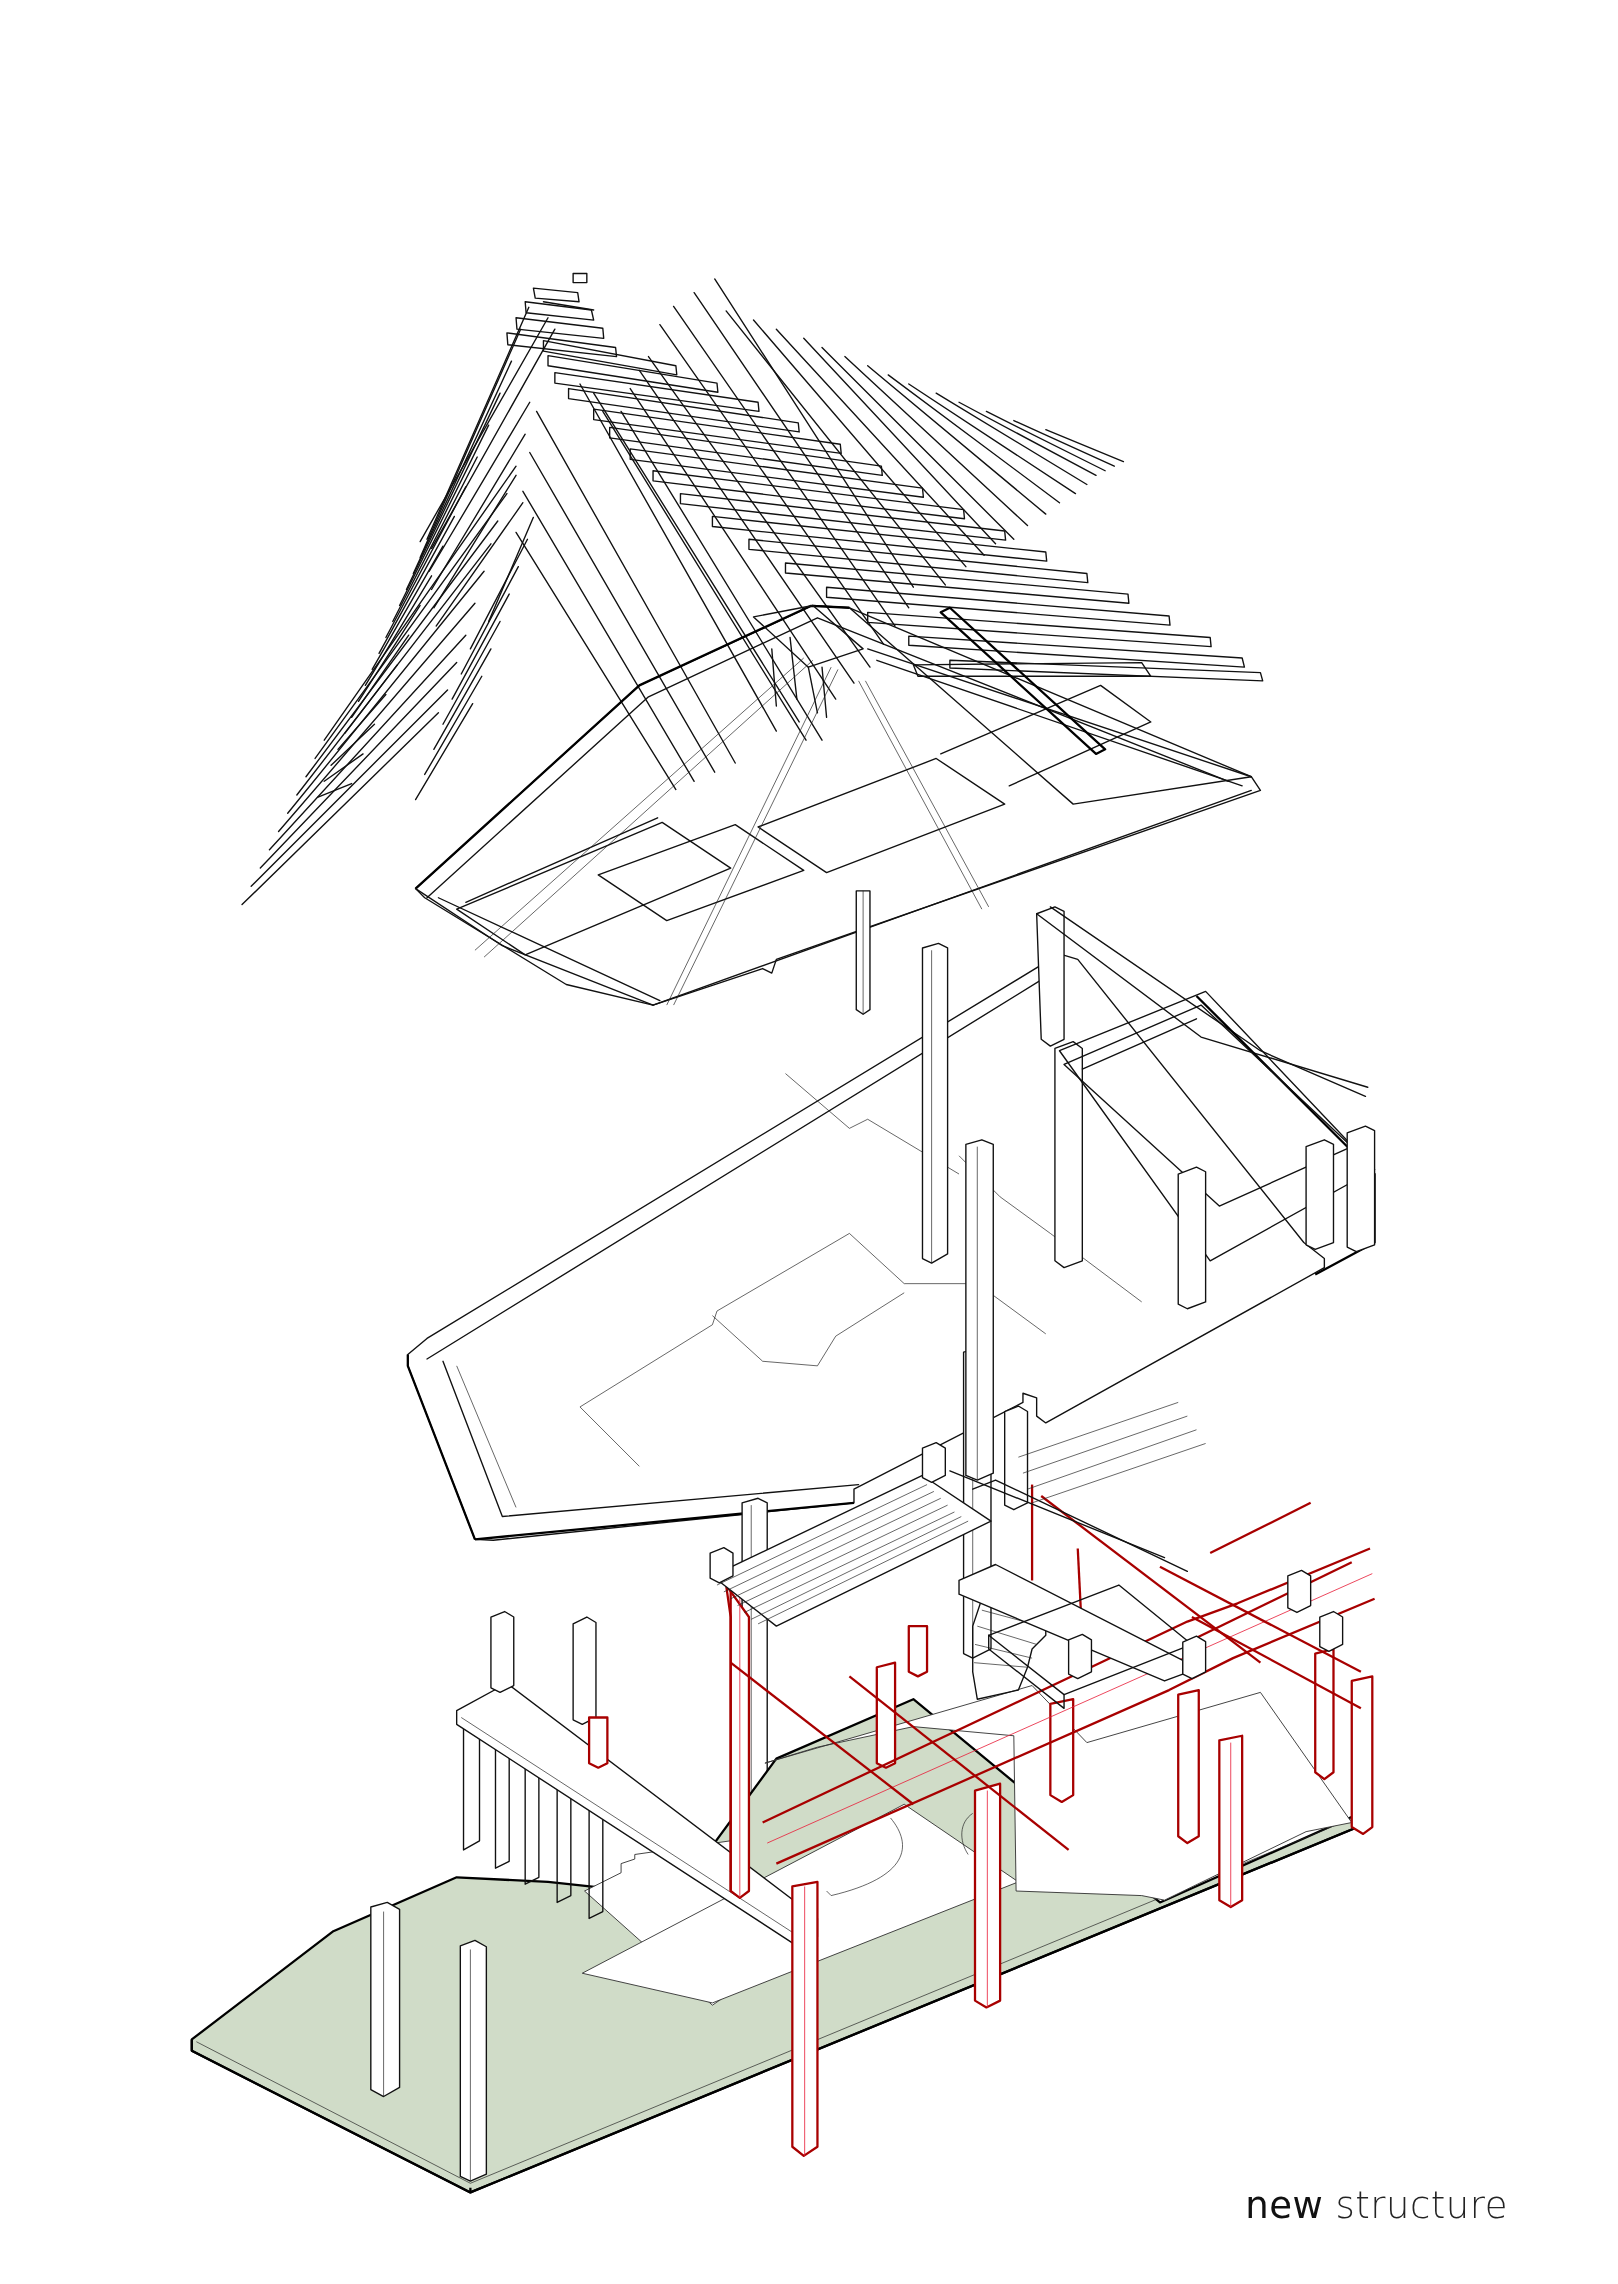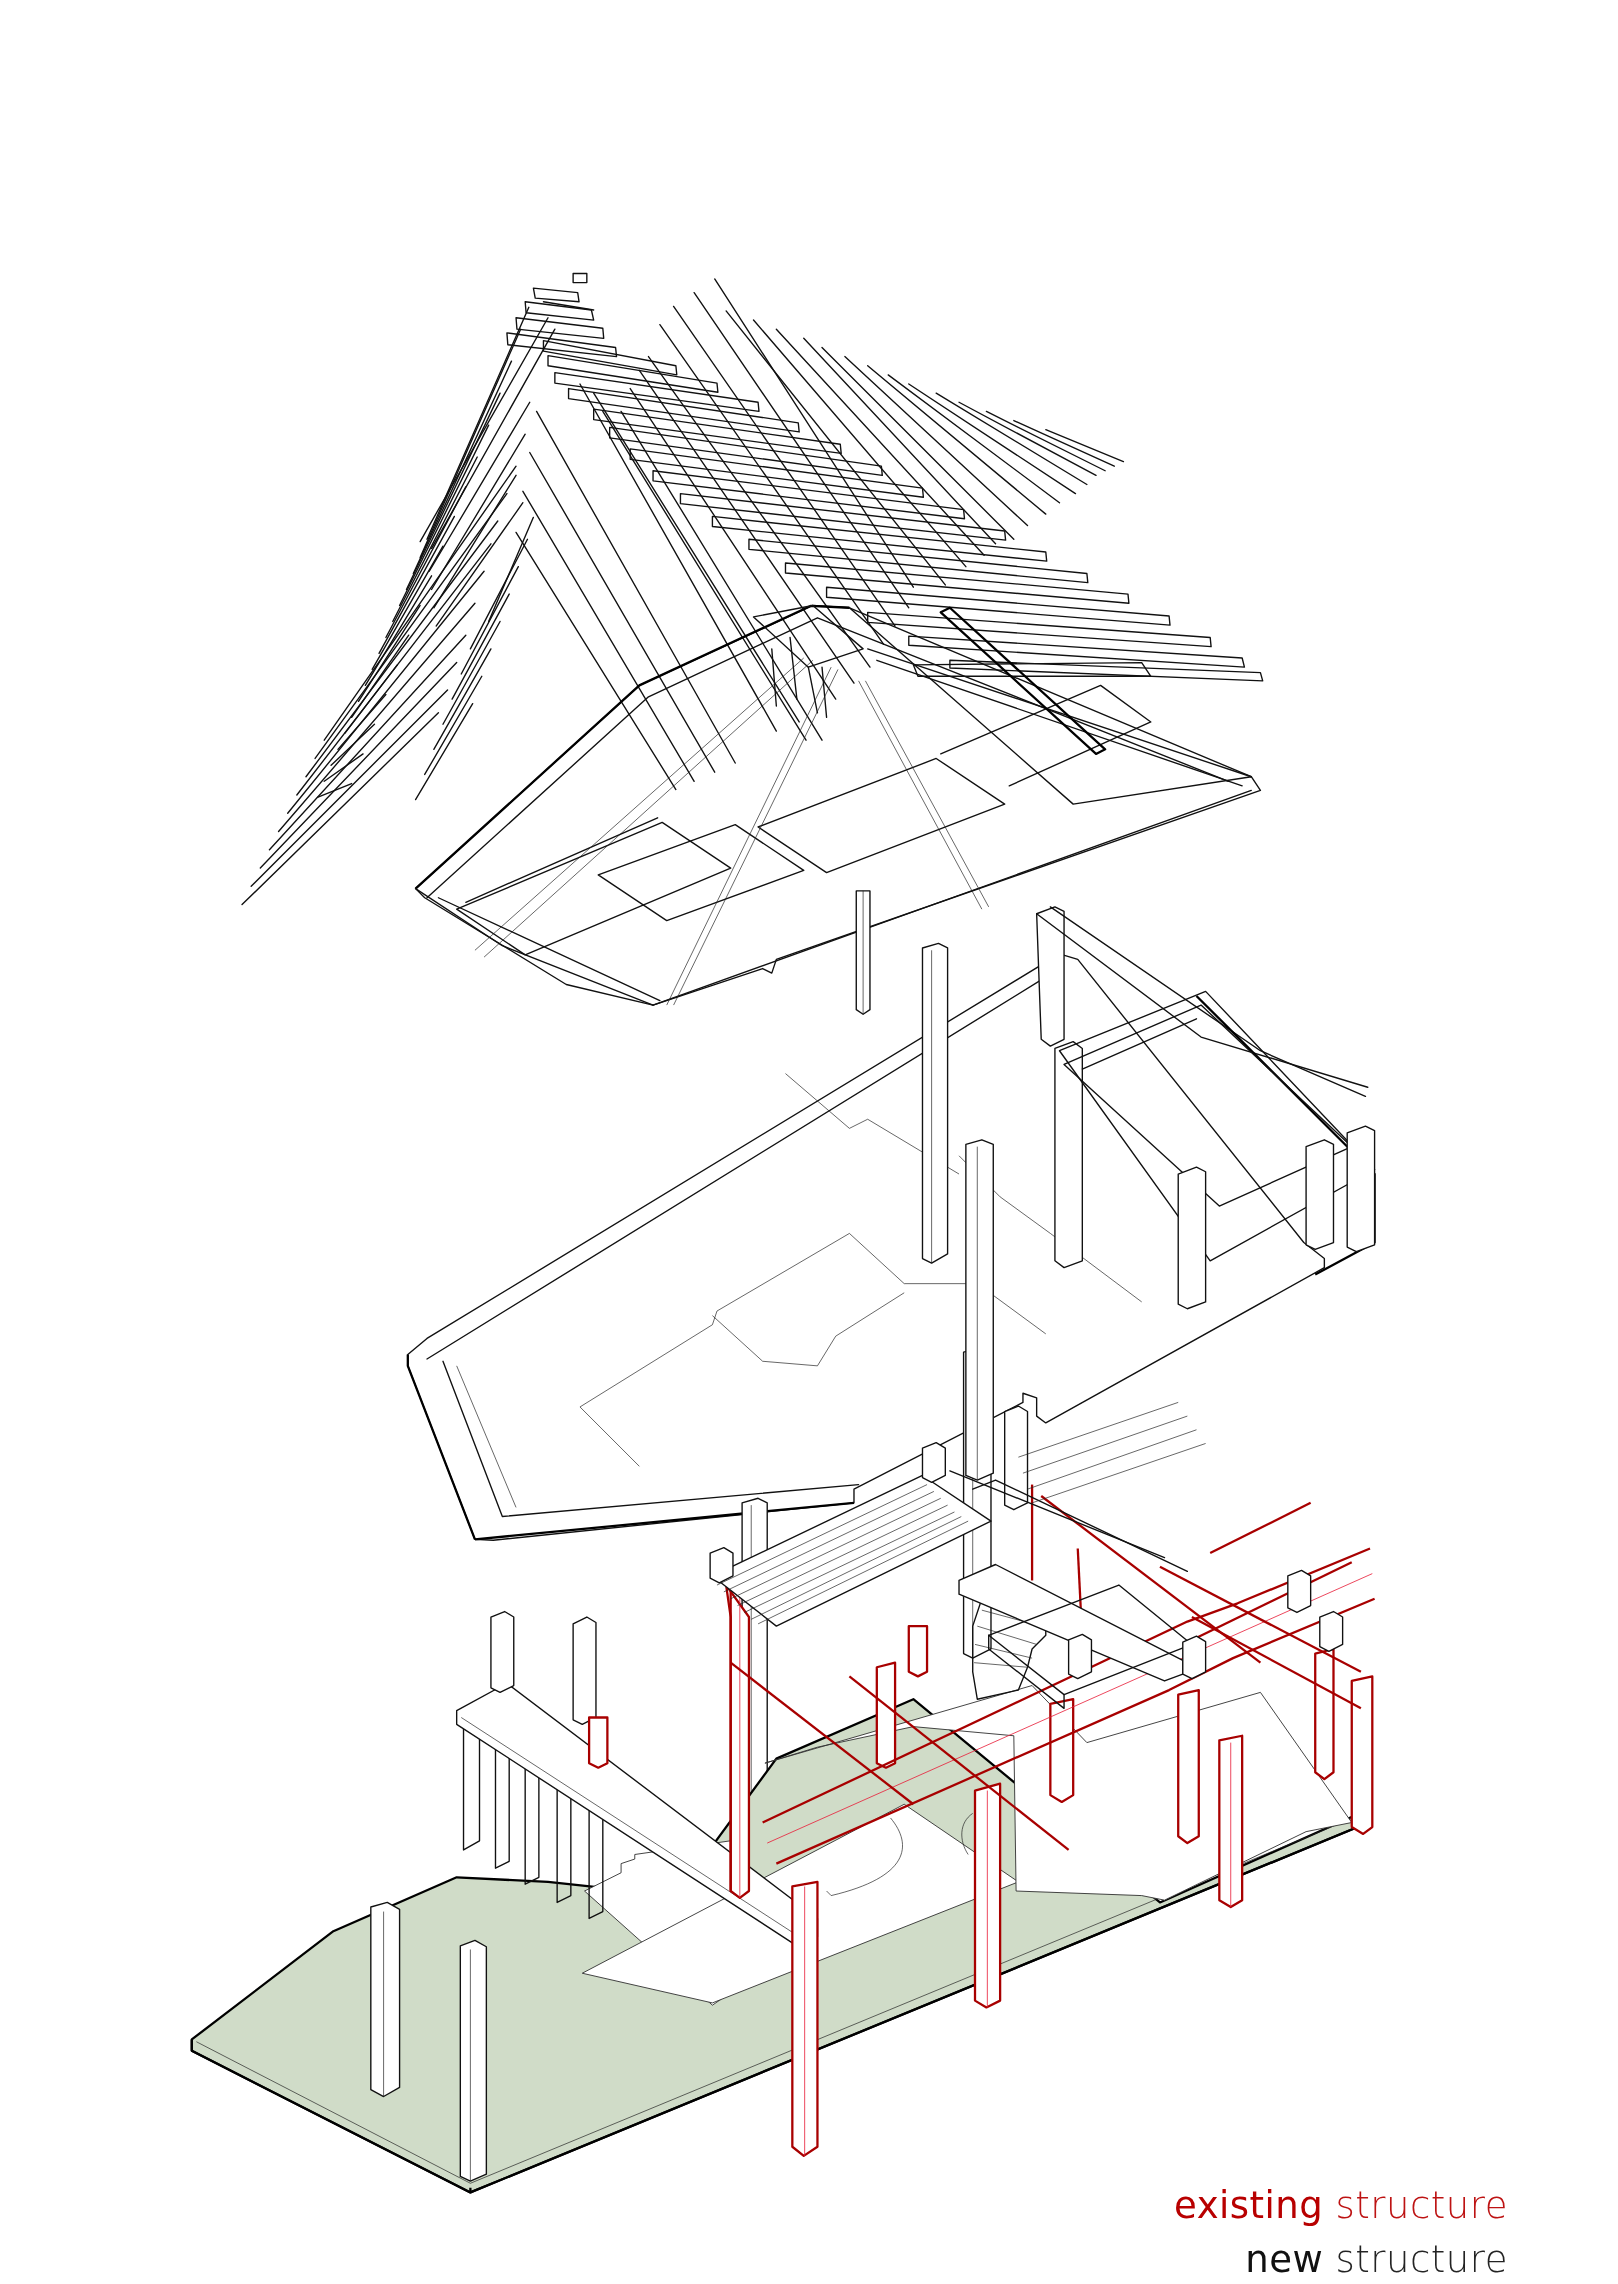--- a/index.html
+++ b/index.html
@@ -313,23 +313,19 @@
       <path class="face" d="M2340 3590 L2370 3578 L2390 3590 L2390 3660 L2360 3675 L2340 3665 Z"></path>
       <path class="face" d="M2590 3595 L2620 3582 L2640 3594 L2640 3660 L2610 3675 L2590 3665 Z"></path>
       <path class="face" d="M2820 3450 L2850 3438 L2870 3450 L2870 3515 L2840 3530 L2820 3520 Z"></path>
       <path class="face" d="M2890 3540 L2920 3528 L2940 3540 L2940 3600 L2910 3615 L2890 3605 Z"></path>
     </g>
   </g>
 
 </svg>
 
 <div class="legend">
-  <div class="legend-row" style="color:#b80000">
-    <span class="w1">existing</span>
-    <span class="w2">structure</span>
-  </div>
   <div class="legend-row" style="color:#111111">
     <span class="w1">new</span>
     <span class="w2">structure</span>
   </div>
 
 </div>
 
 
 </body></html>

